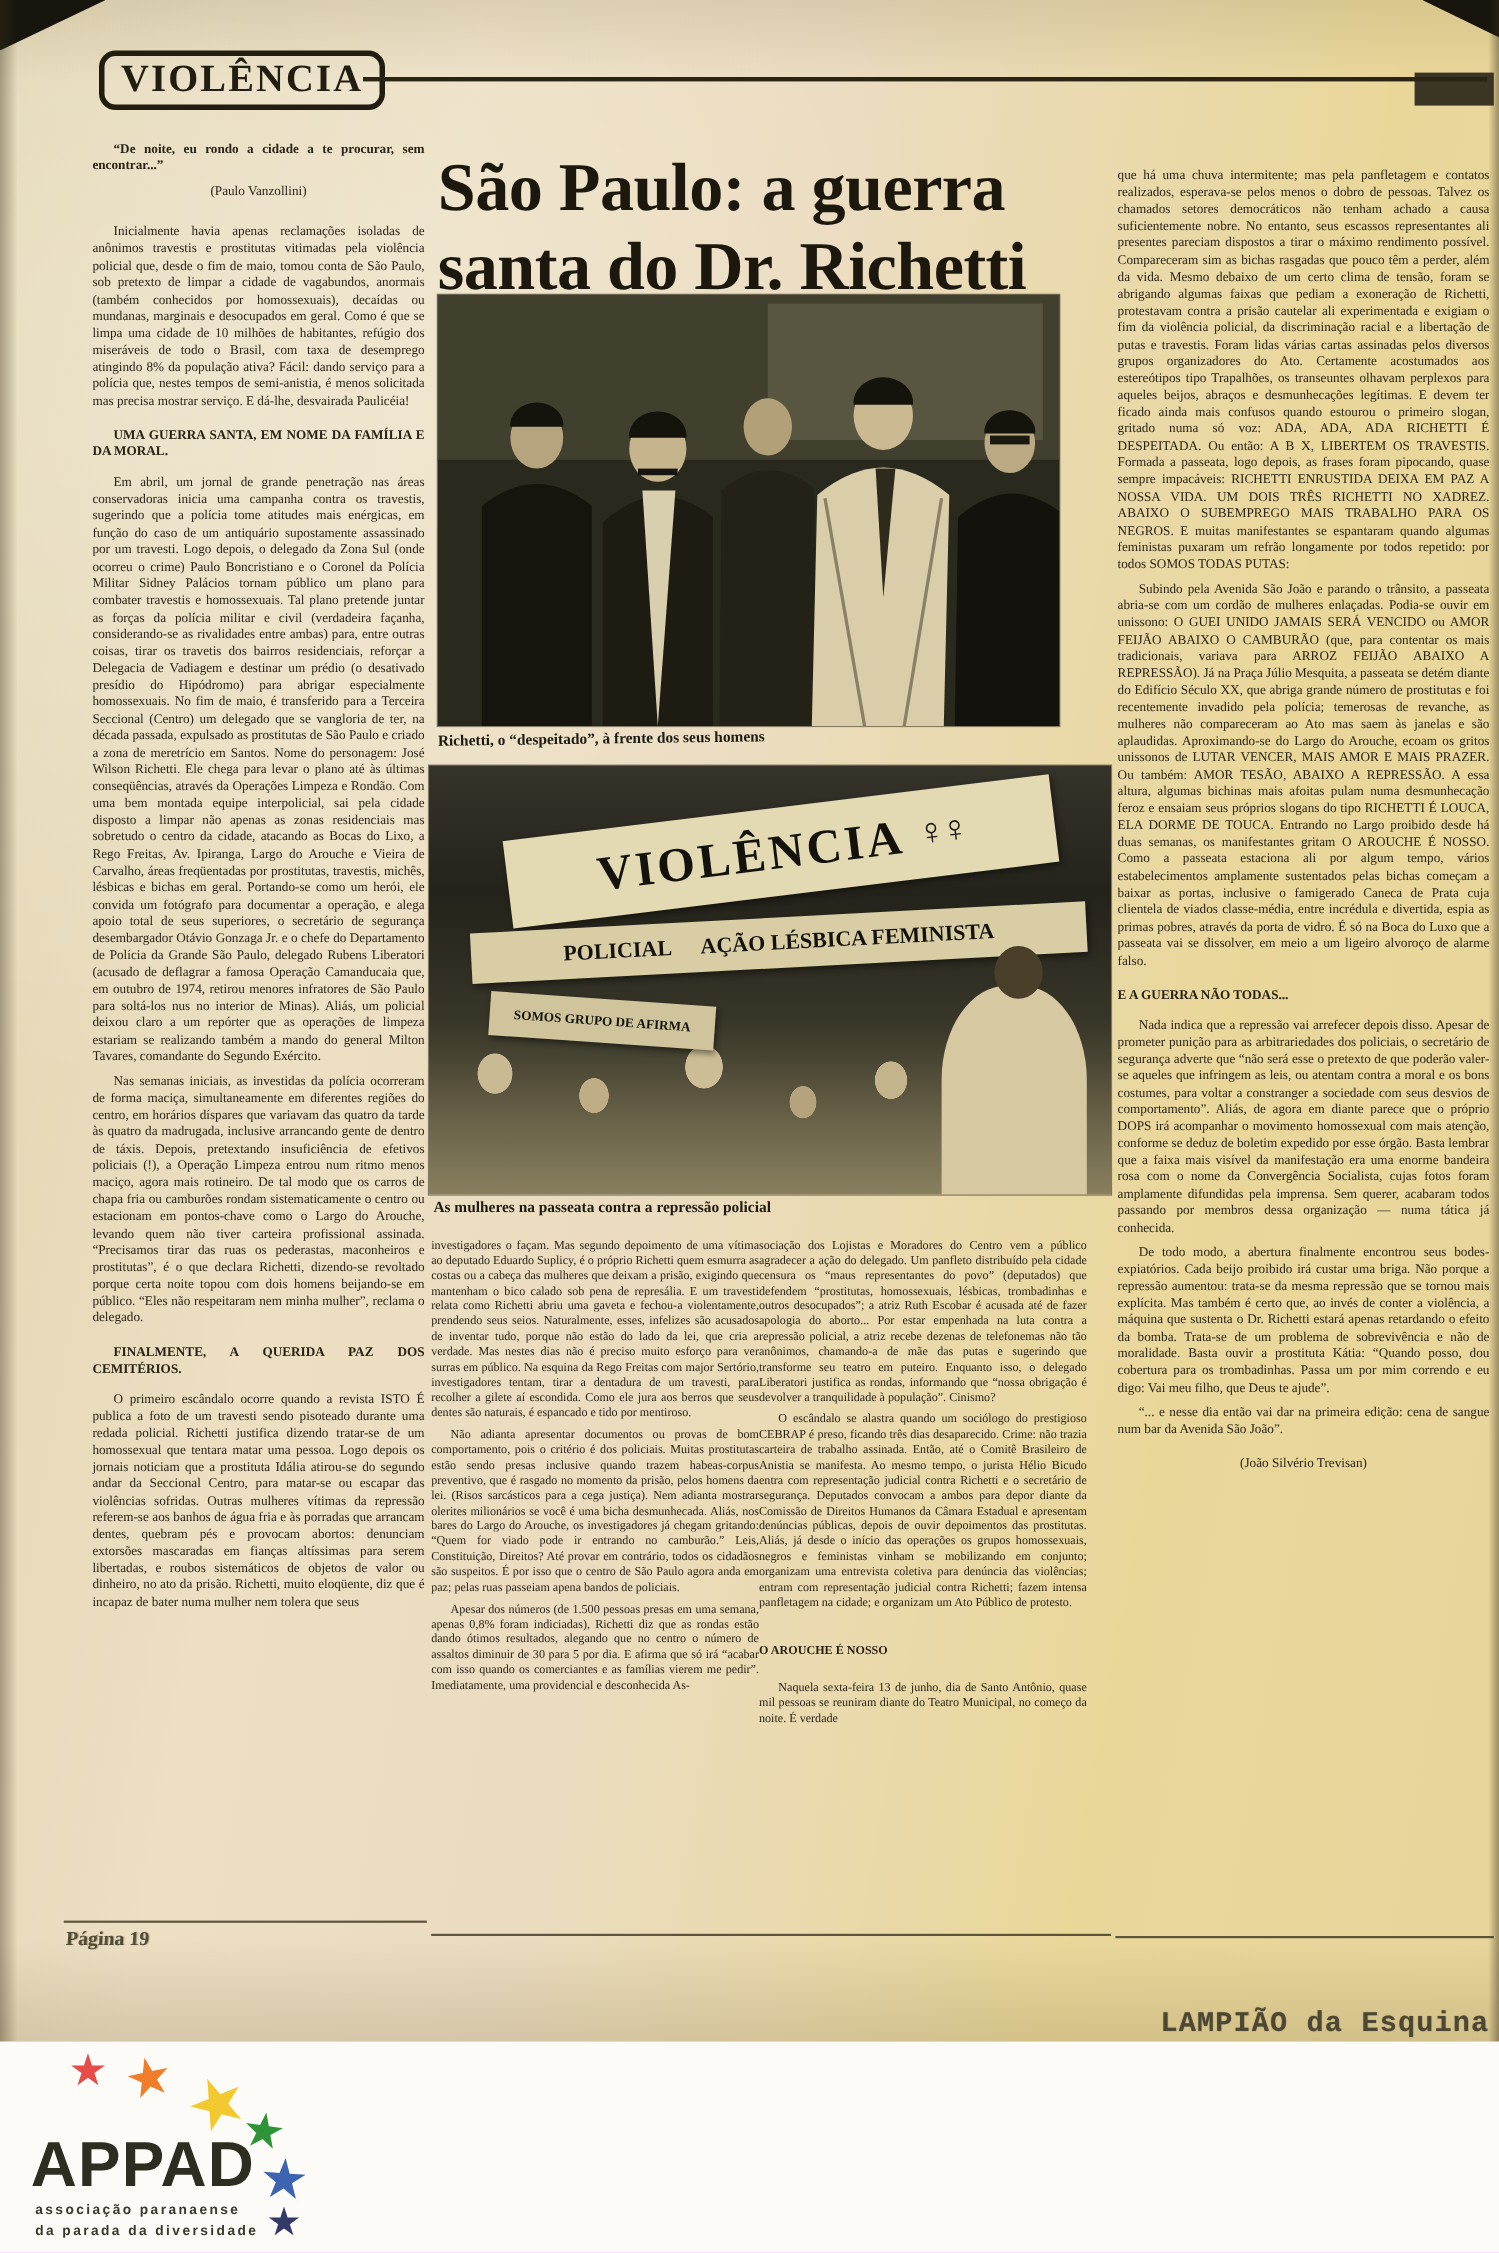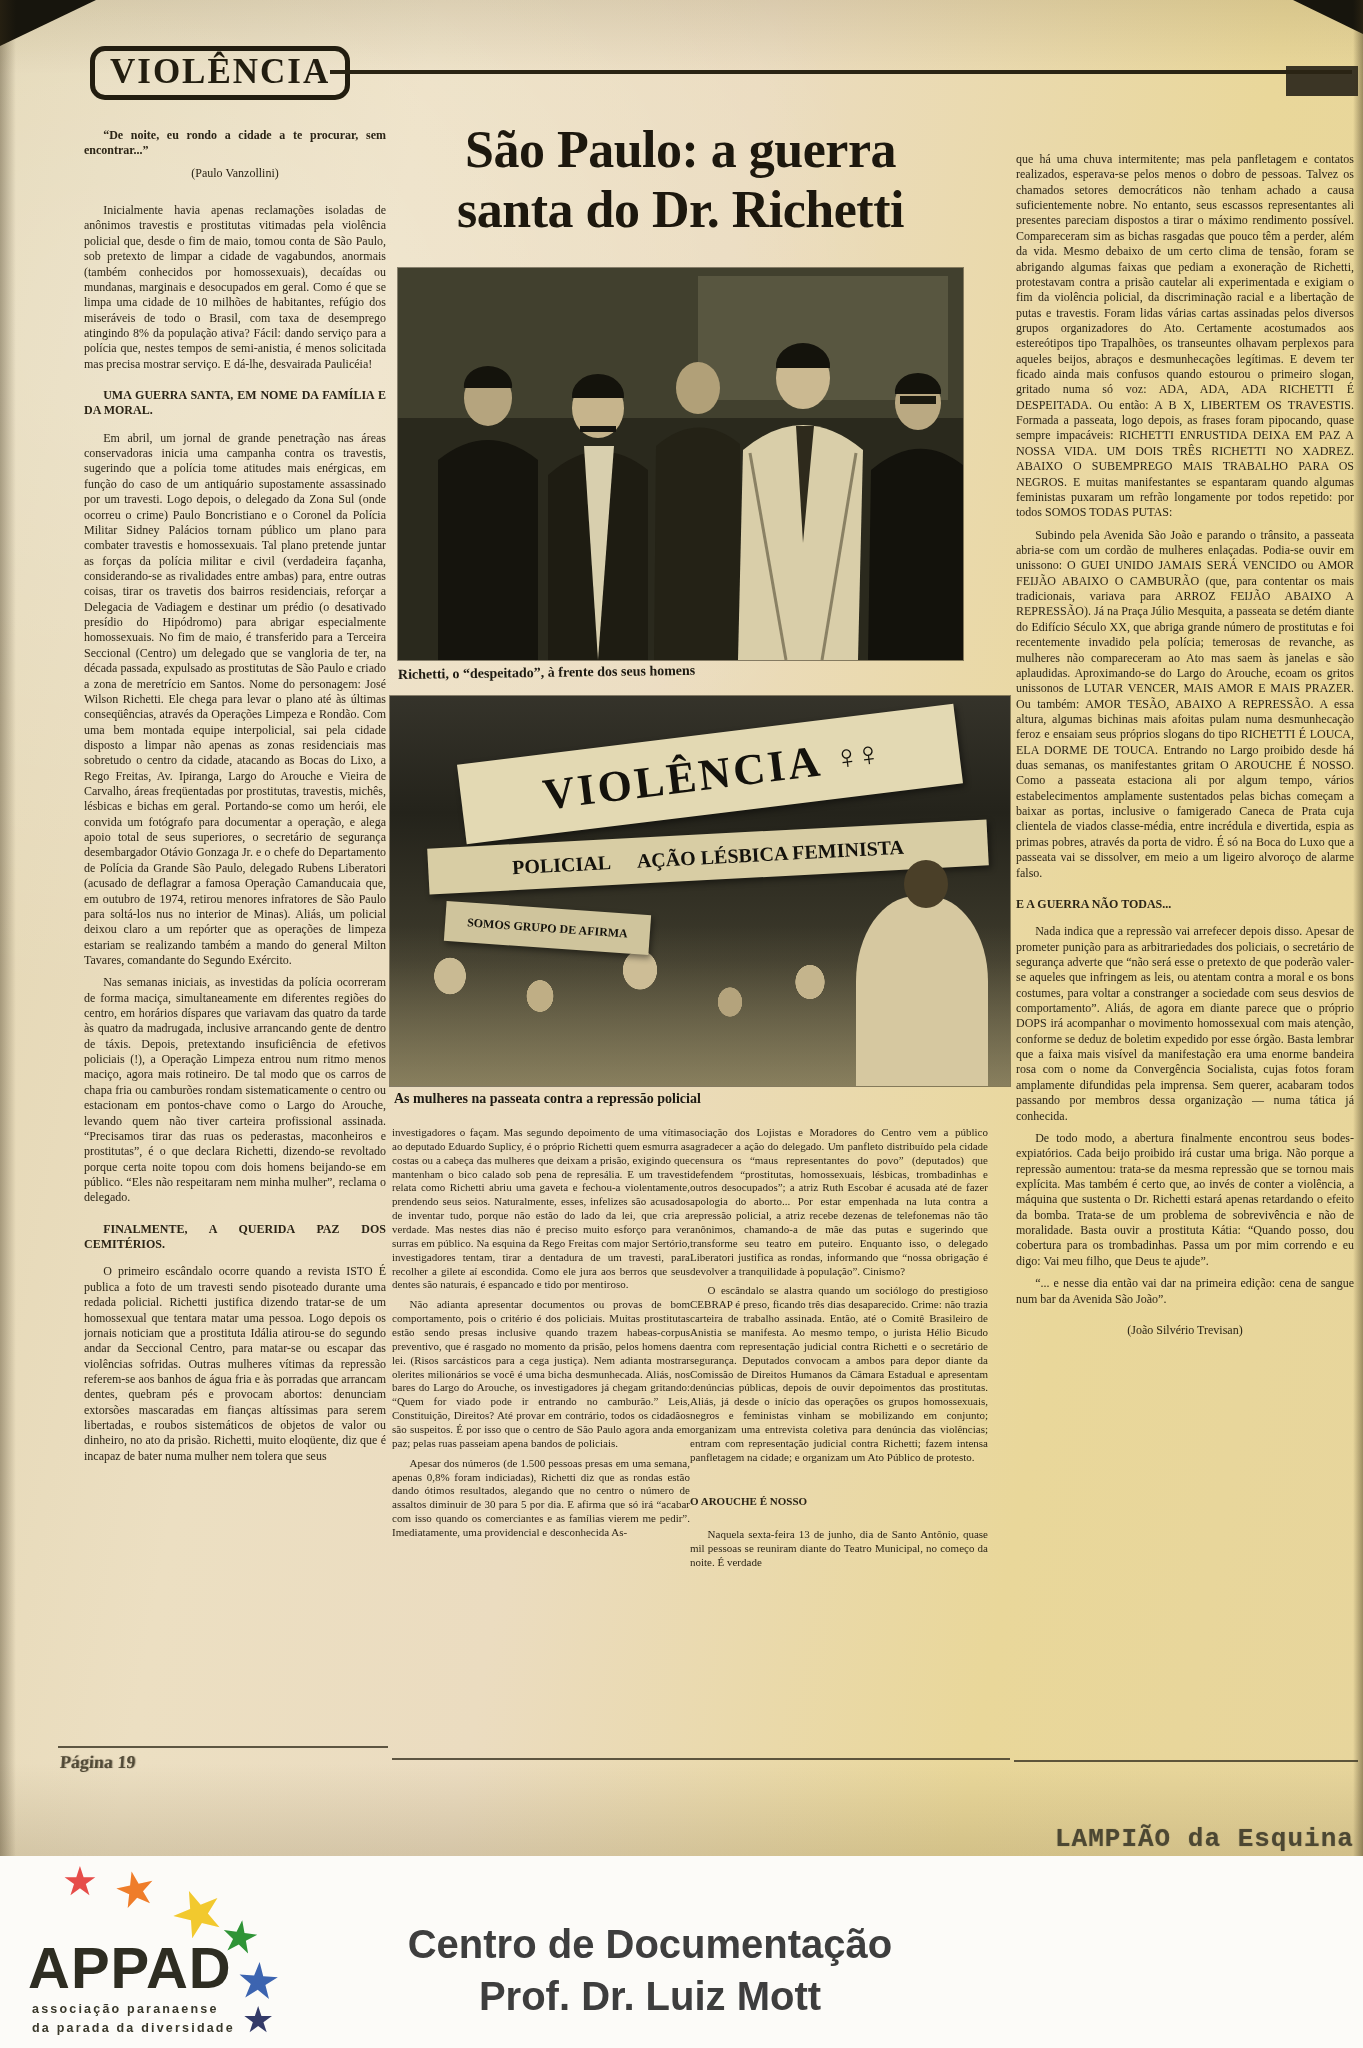--- a/index.html
+++ b/index.html
@@ -28,22 +28,22 @@
   .col{position:absolute;text-align:justify;overflow:hidden;}
   .col p{margin:0 0 7px;text-indent:1.6em;}
   .col p.noindent{text-indent:0;}
   .col1{left:84px;top:128px;width:302px;height:1614px;font-size:12px;line-height:1.28;}
   .epigraph{font-weight:bold;text-indent:1.6em;margin:0 0 2px;}
   .epigraph-author{text-align:center;text-indent:0 !important;margin:0 0 22px !important;}
   .subhead{font-weight:bold;margin:16px 0 12px !important;}
   .col3{left:1016px;top:152px;width:338px;height:1600px;font-size:12px;line-height:1.28;}
   .byline{text-indent:0 !important;margin-top:16px !important;text-align:center;}
 
-  .headline{position:absolute;left:398px;top:120px;width:565px;text-align:center;
-      font-size:52px;font-weight:bold;line-height:1.16;letter-spacing:-.5px;color:#1d180e;}
+  .headline{position:absolute;left:398px;top:136px;width:565px;text-align:left;
+      font-size:62px;font-weight:bold;line-height:1.16;letter-spacing:-.5px;color:#1d180e;}
 
   .photo{position:absolute;background:#2a291d;box-shadow:0 0 0 1px rgba(30,25,12,.5);}
   .photo1{left:398px;top:268px;width:565px;height:392px;}
   .photo2{left:390px;top:696px;width:620px;height:390px;overflow:hidden;
       background:linear-gradient(180deg,#35332a 0%,#24231b 30%,#3e3b2c 68%,#6b654a 100%);}
   .caption{position:absolute;font-weight:bold;font-size:14px;color:#1d1a12;}
   .cap1{left:398px;top:663px;width:565px;transform:rotate(-.8deg);}
   .cap2{left:394px;top:1091px;width:600px;}
 
   .banner{position:absolute;display:flex;align-items:center;justify-content:center;
@@ -224,19 +224,15 @@
       <span class="star s4">★</span>
       <span class="star s5">★</span>
       <span class="star s6">★</span>
       <div class="appad-name">APPAD</div>
       <div class="appad-tag">
         <div>associação paranaense</div>
         <div>da parada da diversidade</div>
       </div>
     </div>
 
-    <div class="footer-center">
-      <div>Centro de Documentação</div>
-      <div>Prof. Dr. Luiz Mott</div>
-    </div>
 
   </div>
 </div>
 
 </body></html>

